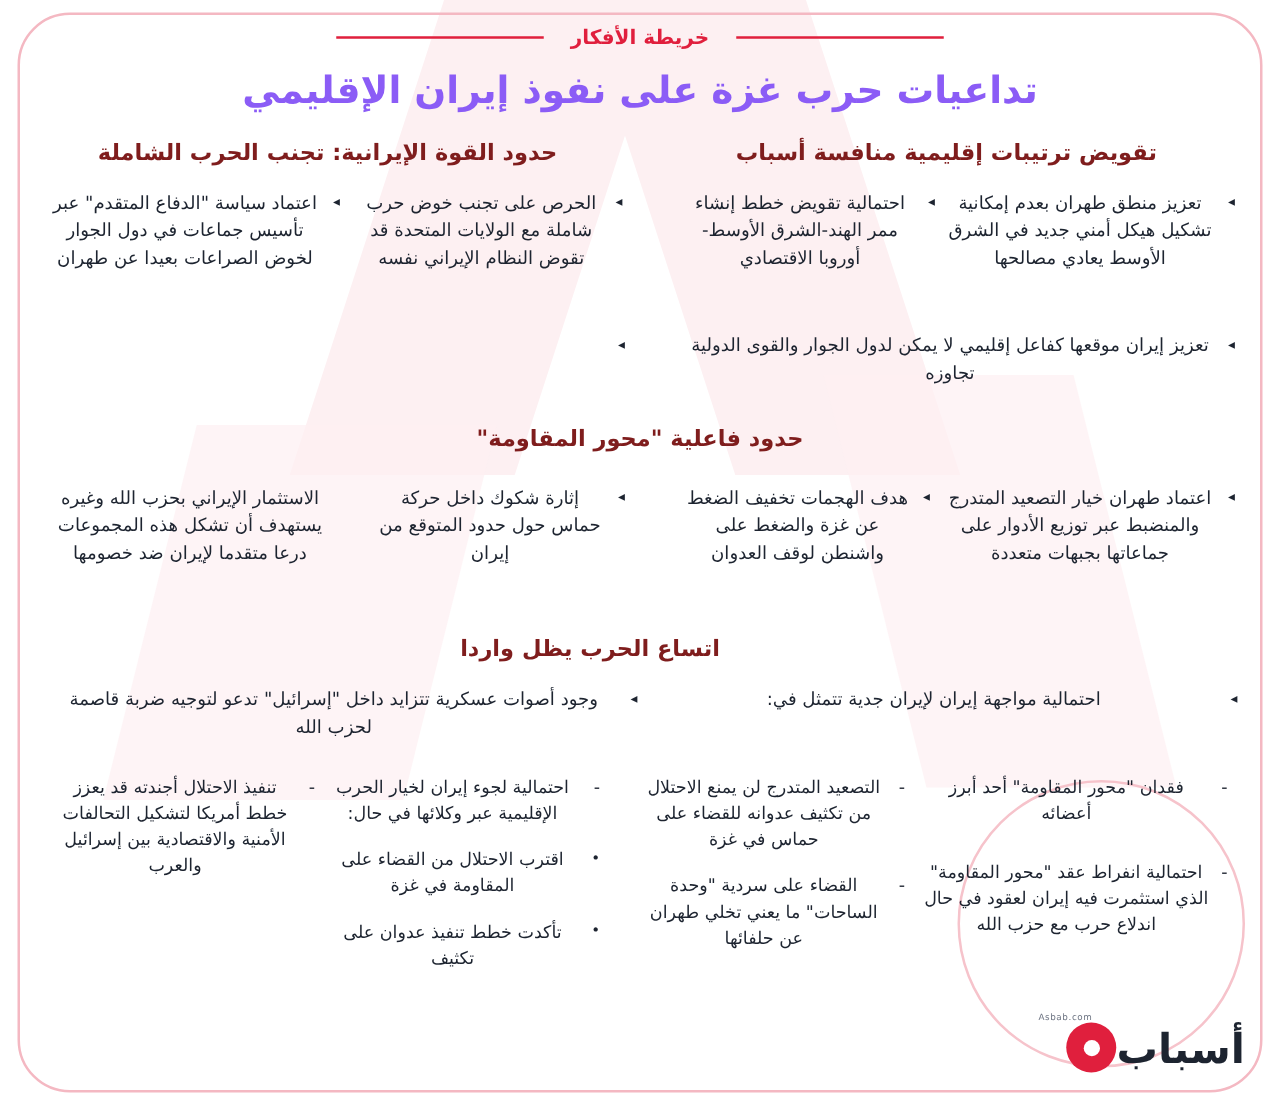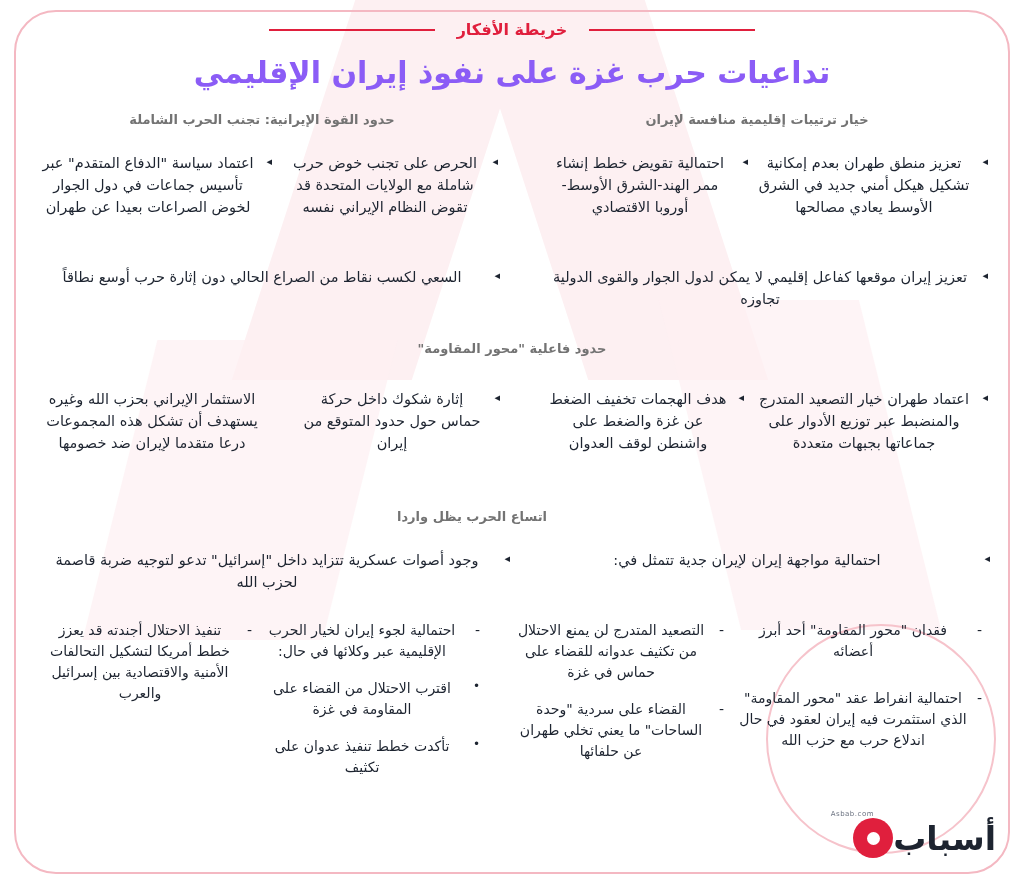--- a/index.html
+++ b/index.html
@@ -67,22 +67,22 @@
     position: absolute; left: 0; right: 0; top: 54px;
     text-align: center;
     color: #8b5cf6;
     font-size: 30px;
     font-weight: bold;
     line-height: 1.25;
   }
 
   
   .sec-head {
-    color: #737373;
-    font-size: 13px;
+    color: #7f1d1d;
+    font-size: 18px;
     font-weight: bold;
     text-align: center;
     line-height: 1.2;
   }
 
   
   .bul {
     position: relative;
     color: #1d2430;
     font-size: 14.5px;
@@ -201,21 +201,21 @@
   <div class="frame"></div>
 
   <div class="kicker-row">
     <div class="kicker-rule"></div>
     <div class="kicker">خريطة الأفكار</div>
     <div class="kicker-rule"></div>
   </div>
   <div class="main-title">تداعيات حرب غزة على نفوذ إيران الإقليمي</div>
 
   <div class="blk head-right">
-    <div class="sec-head">خيار ترتيبات إقليمية منافسة لإيران</div>
+    <div class="sec-head">تقويض ترتيبات إقليمية منافسة أسباب</div>
   </div>
   <div class="blk head-left">
     <div class="sec-head">حدود القوة الإيرانية: تجنب الحرب الشاملة</div>
   </div>
 
   <div class="blk r1c1">
     <div class="bul">
       <span class="mark">◂</span>
       <span>تعزيز منطق طهران بعدم إمكانية تشكيل هيكل أمني جديد في الشرق الأوسط  يعادي مصالحها</span>
     </div>
@@ -241,21 +241,20 @@
 
   <div class="blk r2right">
     <div class="bul wide">
       <span class="mark">◂</span>
       <span>تعزيز إيران موقعها كفاعل إقليمي لا يمكن لدول الجوار والقوى الدولية تجاوزه</span>
     </div>
   </div>
   <div class="blk r2left">
     <div class="bul wide">
       <span class="mark">◂</span>
-      <span>السعي لكسب نقاط من الصراع الحالي دون إثارة حرب أوسع نطاقاً</span>
     </div>
   </div>
 
   <div class="blk head-mid">
     <div class="sec-head">حدود فاعلية "محور المقاومة"</div>
   </div>
   <div class="blk r3c1">
     <div class="bul">
       <span class="mark">◂</span>
       <span>اعتماد طهران خيار التصعيد المتدرج والمنضبط عبر توزيع الأدوار على جماعاتها بجبهات متعددة</span>

